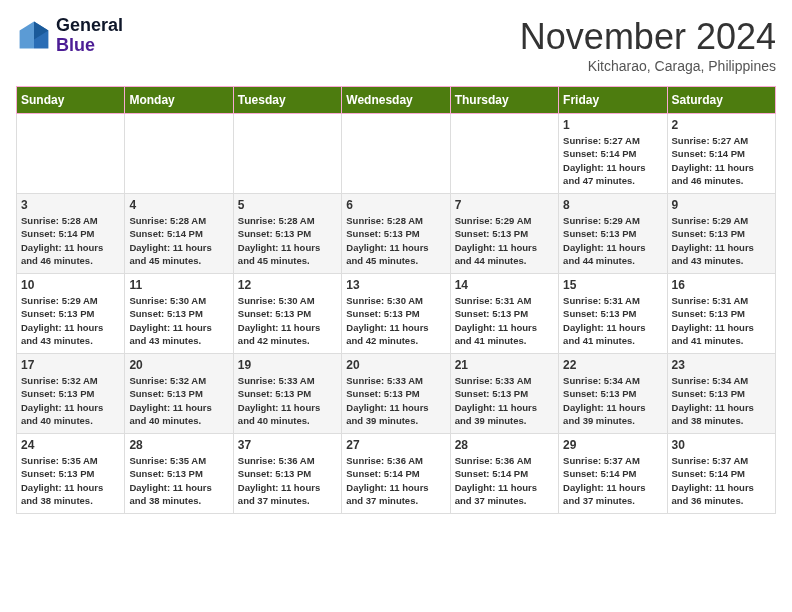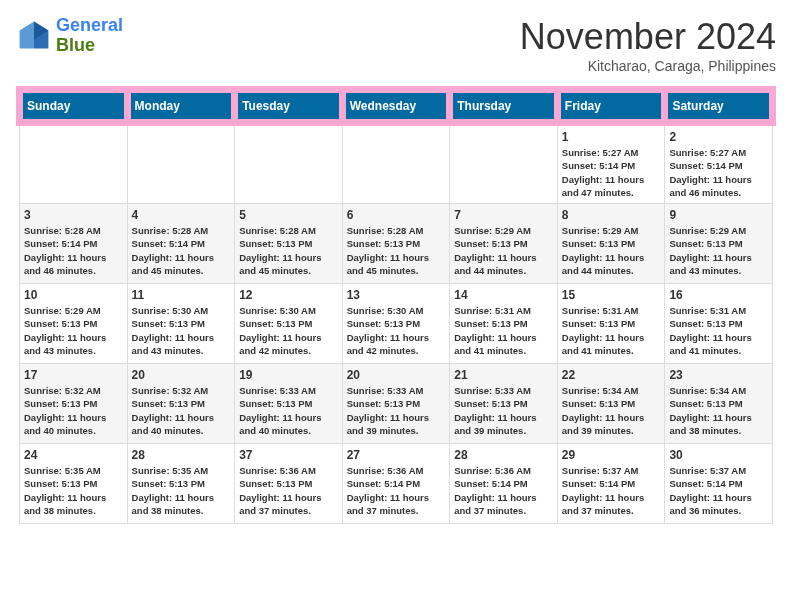--- a/index.html
+++ b/index.html
@@ -22,26 +22,26 @@
       gap: 4px;
     }
     .logo-text {
       display: flex;
       flex-direction: column;
       line-height: 1.1;
     }
     .logo-text .general {
       font-size: 18px;
       font-weight: bold;
-      color: #3b82f6;
+      color: #0f172a;
     }
     .logo-text .blue {
       font-size: 18px;
       font-weight: bold;
-      color: #4d7c0f;
+      color: #4c1d95;
     }
     .logo-icon {
       width: 36px;
       height: 36px;
     }
     .title-section {
       text-align: right;
     }
     .month-title {
       font-size: 36px;
@@ -52,27 +52,27 @@
       font-size: 14px;
       color: #555;
       text-align: right;
     }
     .calendar {
       width: 100%;
       border-collapse: collapse;
       border: 1px solid #ccc;
     }
     .calendar th {
-      background-color: #0369a1;
+      background-color: #4d7c0f;
       color: #fff;
       font-size: 12px;
       font-weight: bold;
       padding: 6px 4px;
       text-align: left;
-      border: 7px solid #f9a8d4;
+      border: 1px solid #f9a8d4;
     }
     .calendar td {
       vertical-align: top;
       padding: 4px;
       font-size: 10px;
       color: #333;
       border: 1px solid #ddd;
       width: calc(100% / 7);
       min-height: 80px;
       height: 80px;

